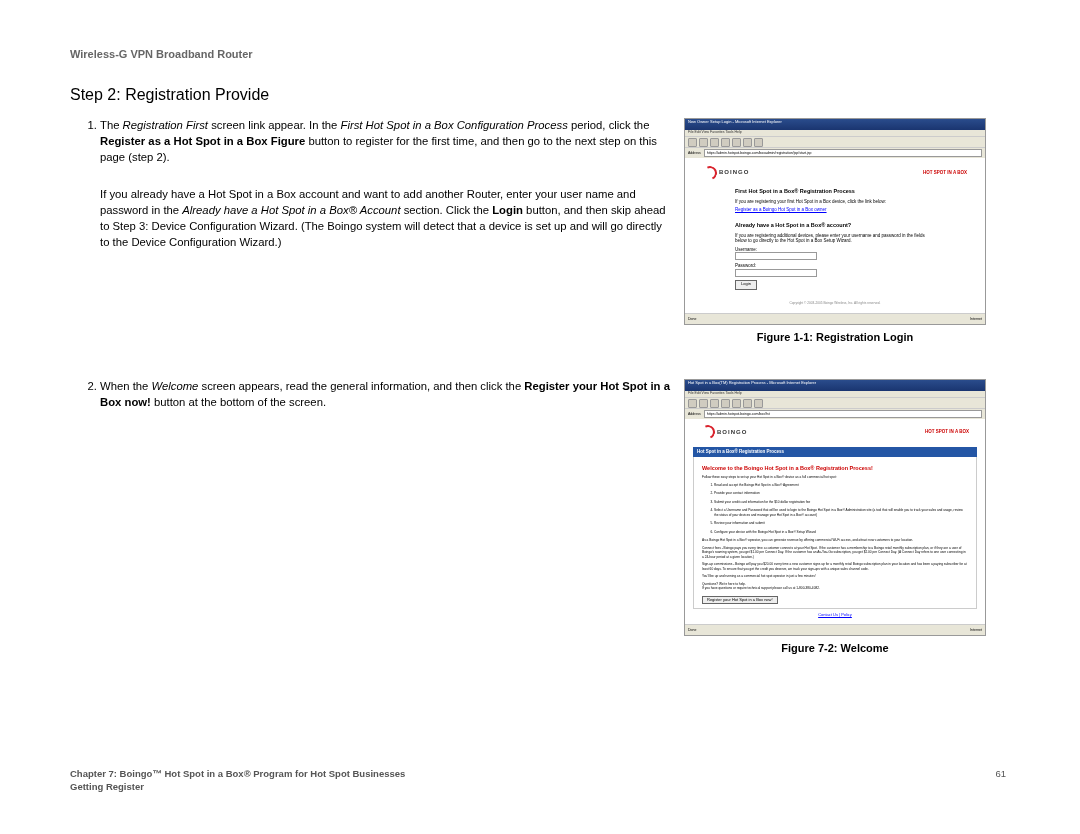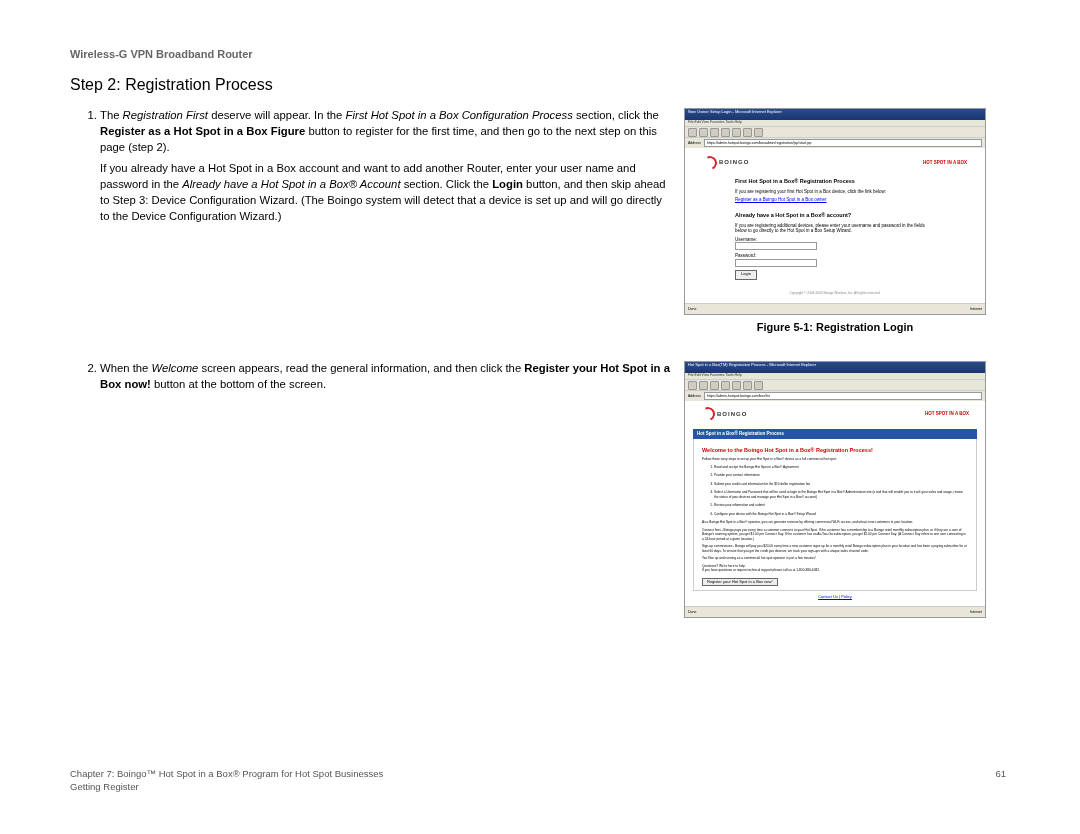--- a/index.html
+++ b/index.html
@@ -1,24 +1,24 @@
 <!DOCTYPE html>
 <html><head>
 <meta charset="utf-8">
 <style>
 html,body{margin:0;padding:0;width:1080px;height:834px;background:#fff;font-family:Arial,Helvetica,sans-serif;color:#000;position:relative}
 .page{padding:48px 70px 0 70px;box-sizing:border-box;width:100%;height:100%}
-.header-title{font-size:11px;font-weight:700;color:#666;margin-bottom:16px}
+.header-title{font-size:11px;font-weight:700;color:#666;margin-bottom:26px}
 .step-title{font-size:16px;font-weight:400;margin:0 0 14px 0}
 .content-row{display:flex;gap:14px;align-items:flex-start}
 .text-col{flex:0 0 600px}
 .fig-col{flex:0 0 300px}
 ol{margin:0;padding-left:30px;font-size:11.3px;line-height:1.4}
 ol li{margin-bottom:4px}
-.para{margin-top:6px;margin-left:30px;font-size:11.3px;line-height:1.4}
+.para{margin-top:22px;margin-left:30px;font-size:11.3px;line-height:1.4}
 .fig-caption{font-size:11px;font-weight:700;text-align:center;margin-top:6px}
 .browser-shot{width:300px;border:1px solid #999;background:#e9e7d9;font-size:3px;line-height:1.2}
 .bw-top{height:9px;background:linear-gradient(#2a4c8c,#1a3570);color:#fff;padding:1px 3px;font-size:4px}
 .bw-menu{height:6px;background:#e8e6d8;color:#333;padding:0 3px;font-size:3.5px}
 .bw-tool{height:10px;background:#e8e6d8;border-top:1px solid #ccc;border-bottom:1px solid #ccc;display:flex;align-items:center;gap:2px;padding:0 3px}
 .bw-tool span{width:7px;height:7px;background:#d0ccc0;border:1px solid #999;border-radius:1px}
 .bw-addr{height:10px;background:#e8e6d8;display:flex;align-items:center;padding:0 3px;font-size:3.5px}
 .bw-addr input{flex:1;height:6px;font-size:3.5px;border:1px solid #999;padding:0 2px;background:#fff}
 .bw-addr label{margin-right:3px}
 .bw-content{background:#fff;padding:8px 10px}
@@ -36,35 +36,35 @@
 .foot-bar{height:10px;background:#e8e6d8;border-top:1px solid #ccc;display:flex;justify-content:space-between;align-items:center;padding:0 3px;font-size:3.5px}
 .content2{background:#fff;padding:6px 8px}
 .blue-bar{background:#2456a5;color:#fff;font-size:4.5px;padding:2px 4px;font-weight:700}
 .red-hd{color:#c00;font-weight:700;font-size:5.5px;margin:4px 0}
 .tiny{font-size:3.2px;margin:3px 0;line-height:1.4}
 .tiny ol{padding-left:12px;font-size:3.2px}
 .btn-reg{border:1px solid #666;background:#eee;font-size:4px;padding:1px 4px;display:inline-block;margin-top:2px}
 .foot-link{text-align:center;color:#00f;font-size:4px;margin-top:4px;text-decoration:underline}
 .copyright{text-align:center;font-size:3.2px;color:#888;margin-top:6px}
 .page-footer{position:absolute;bottom:40px;left:70px;right:70px;display:flex;justify-content:space-between;font-size:9.5px;color:#555}
-.fl{font-weight:400;line-height:1.35}
+.fl{font-weight:700;line-height:1.35}
 .fr{margin-right:4px}
 </style>
 </head>
 <body>
 
 <div class="page">
   <div class="header-title">Wireless-G VPN Broadband Router</div>
-  <h2 class="step-title">Step 2: Registration Process</h2>
+  <h2 class="step-title">Step 2: Registration Provide</h2>
 
   <div class="content-row">
     <div class="text-col">
       <ol start="1">
         <li>
-          <span>The </span><i>Registration First</i><span> deserve will appear. In the </span><i>First Hot Spot in a Box Configuration Process</i><span> section, click the </span><b>Register as a Hot Spot in a Box Figure</b><span> button to register for the first time, and then go to the next step on this page (step 2).</span>
+          <span>The </span><i>Registration First</i><span> screen link appear. In the </span><i>First Hot Spot in a Box Configuration Process</i><span> period, click the </span><b>Register as a Hot Spot in a Box Figure</b><span> button to register for the first time, and then go to the next step on this page (step 2).</span>
         </li>
       </ol>
       <div class="para">
         <span>If you already have a Hot Spot in a Box account and want to add another Router, enter your user name and password in the </span><i>Already have a Hot Spot in a Box® Account</i><span> section. Click the </span><b>Login</b><span> button, and then skip ahead to Step 3: Device Configuration Wizard. (The Boingo system will detect that a device is set up and will go directly to the Device Configuration Wizard.)</span>
       </div>
     </div>
     <div class="fig-col">
       <div class="browser-shot">
         <div class="bw-top">New Owner Setup Login - Microsoft Internet Explorer</div>
         <div class="bw-menu">File   Edit   View   Favorites   Tools   Help</div>
@@ -102,25 +102,25 @@
             <span class="inp-sm"></span>
             <div class="btn-sm">Login</div>
           </div>
           <div class="copyright">Copyright © 2003-2005 Boingo Wireless, Inc. All rights reserved.</div>
         </div>
         <div class="foot-bar">
             <span>Done</span>
             <span>Internet</span>
           </div>
       </div>
-      <div class="fig-caption">Figure 5-1: Registration Login</div>
+      <div class="fig-caption">Figure 1-1: Registration Login</div>
     </div>
   </div>
 
-  <div class="content-row" style="margin-top:28px">
+  <div class="content-row" style="margin-top:36px">
     <div class="text-col">
       <ol start="2">
         <li>
           <span>When the </span><i>Welcome</i><span> screen appears, read the general information, and then click the </span><b>Register your Hot Spot in a Box now!</b><span> button at the bottom of the screen.</span>
         </li>
       </ol>
     </div>
     <div class="fig-col">
       <div class="browser-shot">
         <div class="bw-top">Hot Spot in a Box(TM) Registration Process - Microsoft Internet Explorer</div>
@@ -169,20 +169,21 @@
 If you have questions or require technical support please call us at 1-800-380-4082.</div>
             <div class="btn-reg">Register your Hot Spot in a Box now!</div>
           </div>
           <div class="foot-link">Contact Us | Policy</div>
         </div>
         <div class="foot-bar">
             <span>Done</span>
             <span>Internet</span>
           </div>
       </div>
+      <div class="fig-caption">Figure 7-2: Welcome</div>
     </div>
   </div>
 
   <div class="page-footer">
     <div class="fl">
       <span>Chapter 7: Boingo™ Hot Spot in a Box® Program for Hot Spot Businesses</span><br>
       <span>Getting Register</span>
     </div>
     <div class="fr">61</div>
   </div>

